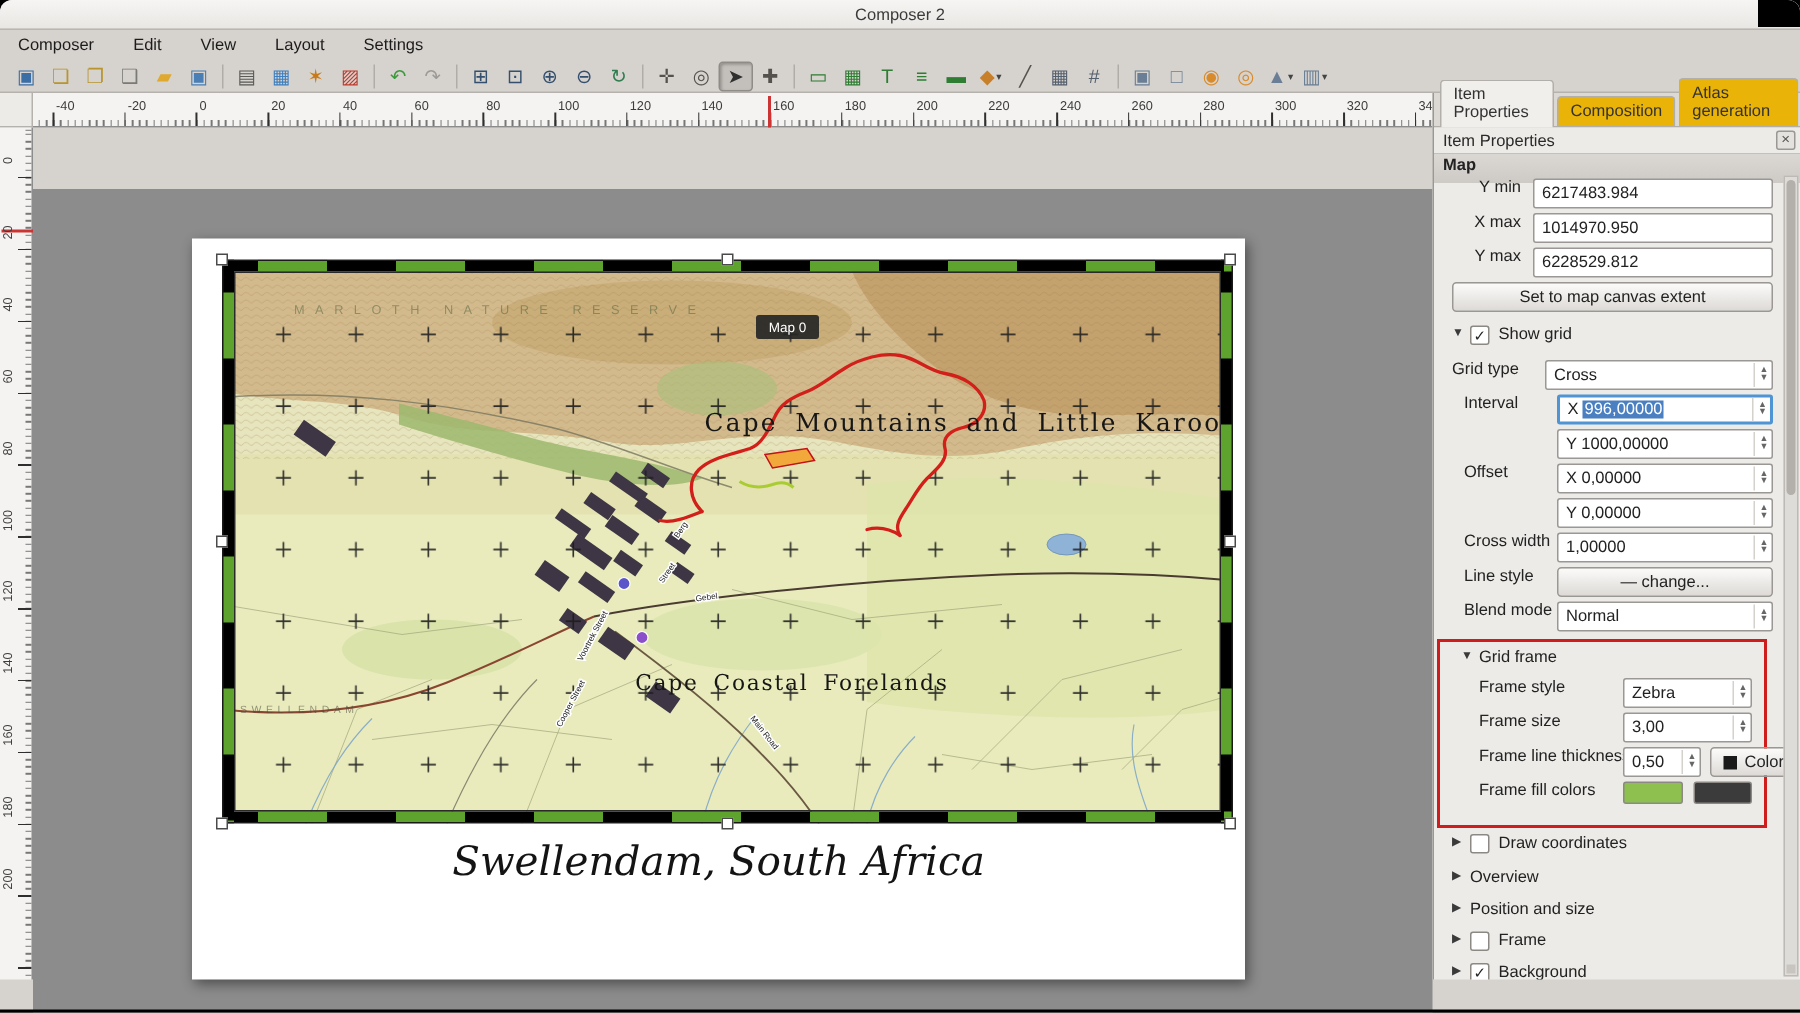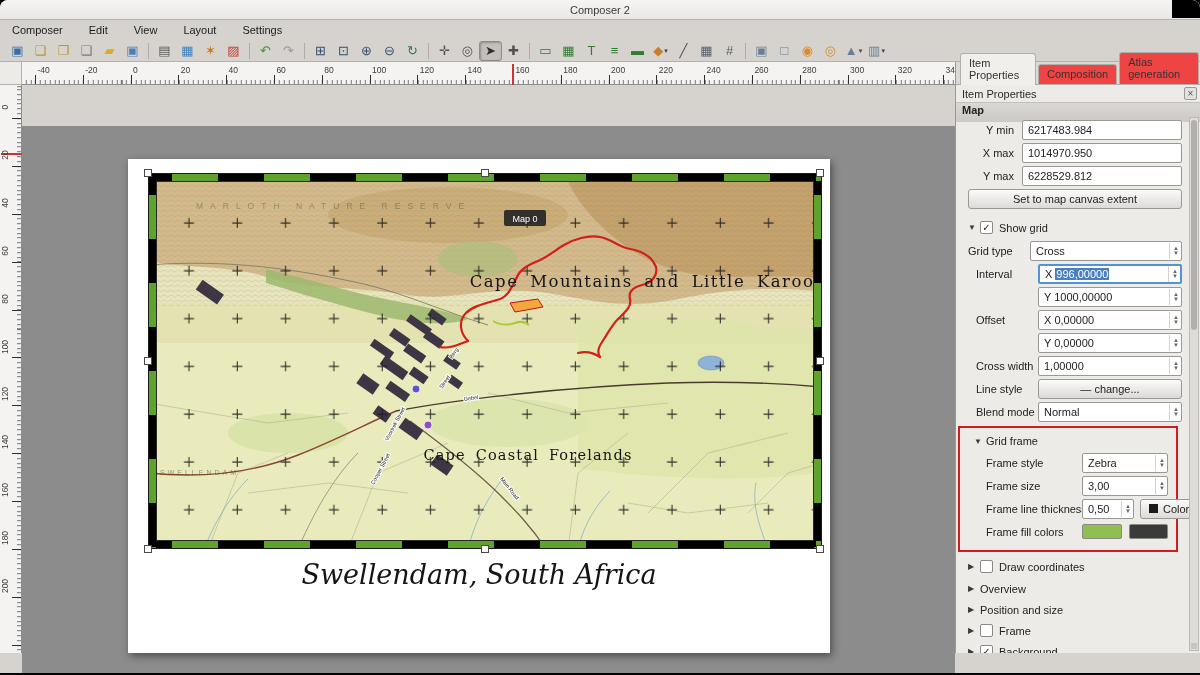--- a/index.html
+++ b/index.html
@@ -63,34 +63,34 @@
   .page-title { position:absolute; left:106px; top:433px; width:702px; text-align:center;
                 font-family:"DejaVu Serif", serif; font-style:italic; font-size:27px; color:#141414; }
   .handle { position:absolute; width:8px; height:8px; background:#fff; border:1px solid #4a4a4a; }
 
   
   .panel { position:absolute; left:955px; top:62px; width:245px; height:591px; background:#ecebe8;
            border-left:1px solid #9a9794; }
   .tabbar { position:absolute; left:0; top:0; width:245px; height:23px; background:#dcd9d5;
             border-bottom:1px solid #b2afab; display:flex; align-items:flex-end; padding-left:4px; }
   .tab { padding:3px 8px 4px; border:1px solid #b2afab; border-bottom:none; border-radius:3px 3px 0 0;
-         background:#ef4444; color:#333; margin-right:2px; font-size:11px; }
+         background:#eab308; color:#333; margin-right:2px; font-size:11px; }
   .tab.active { background:#f1efec; position:relative; top:1px; }
   .ptitle { position:absolute; left:0; top:23px; width:245px; height:18px; background:#ecebe8;
             border-bottom:1px solid #c4c1bd; line-height:18px; padding-left:6px; color:#2a2a2a; }
   .pclose { position:absolute; right:4px; top:2px; width:13px; height:13px; border:1px solid #9a9794;
             background:#e4e2de; text-align:center; line-height:11px; font-size:10px; color:#555; border-radius:2px; }
   .psection { position:absolute; left:0; top:41px; width:245px; height:19px;
               background:linear-gradient(#dbd8d4,#cdcac6); font-weight:bold; padding-left:6px; line-height:14px; }
   .pbody { position:absolute; left:0; top:55px; width:234px; height:536px; overflow:hidden; }
   .pscroll { position:absolute; right:1px; top:55px; width:10px; height:534px; background:#dedcd8; border:1px solid #bdbab6; }
   .pthumb { position:absolute; left:1px; top:2px; width:6px; height:210px; background:#b3b0ac; border-radius:3px; }
   .pstep { position:absolute; left:1px; width:6px; height:6px; background:#c8c5c1; }
 
-  .prow { display:flex; align-items:center; margin:2px 8px 2px 12px; height:21px; }
+  .prow { display:flex; align-items:flex-start; margin:2px 8px 2px 12px; height:21px; }
   .plab { padding-right:8px; color:#222; white-space:nowrap; }
   .plab.r { text-align:right; }
   .pfield { flex:1; height:20px; background:#fff; border:1px solid #9a9794; border-radius:2px;
             display:flex; align-items:center; padding:0 2px 0 5px; position:relative; overflow:hidden; }
   .pfield .spin { margin-left:auto; display:flex; flex-direction:column; justify-content:center;
                   color:#666; font-size:6px; line-height:5px; padding-left:3px; border-left:1px solid #d5d2ce; height:16px; }
   .pfield.focus { border:2px solid #4f94d4; }
   .selhl { background:#4a7fc1; color:#fff; padding:0 1px; }
   .pfx { margin-right:3px; }
   .pbtn { height:20px; background:linear-gradient(#fcfbfa,#dddad6); border:1px solid #9a9794; border-radius:3px;

